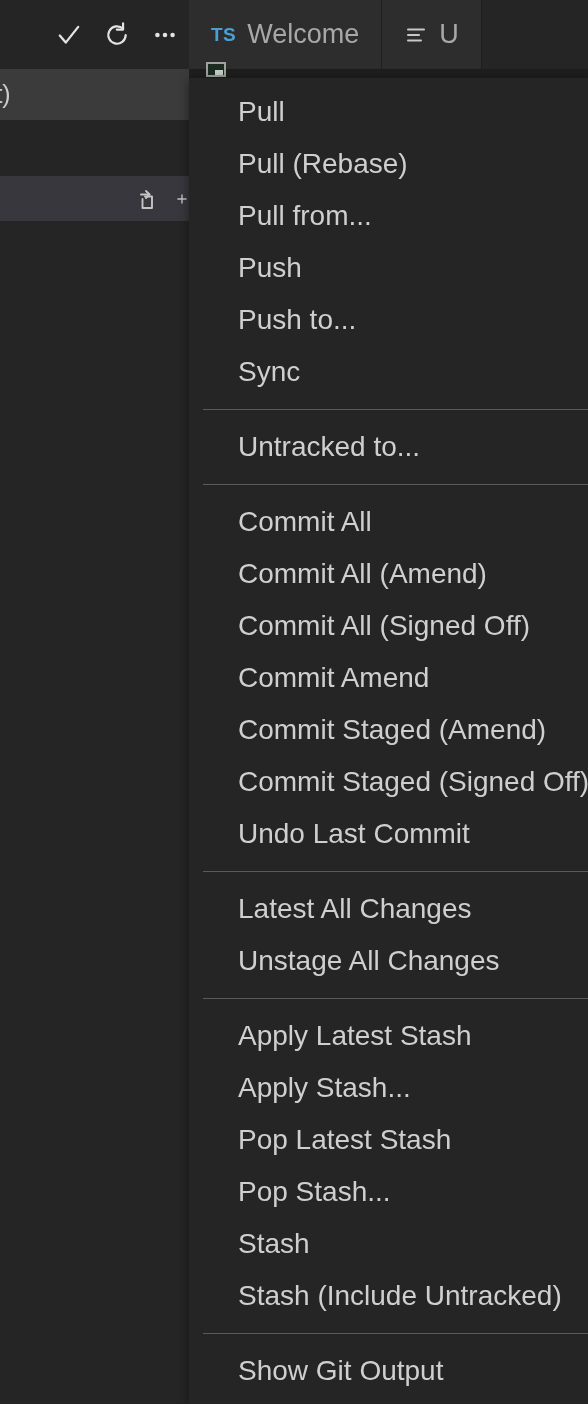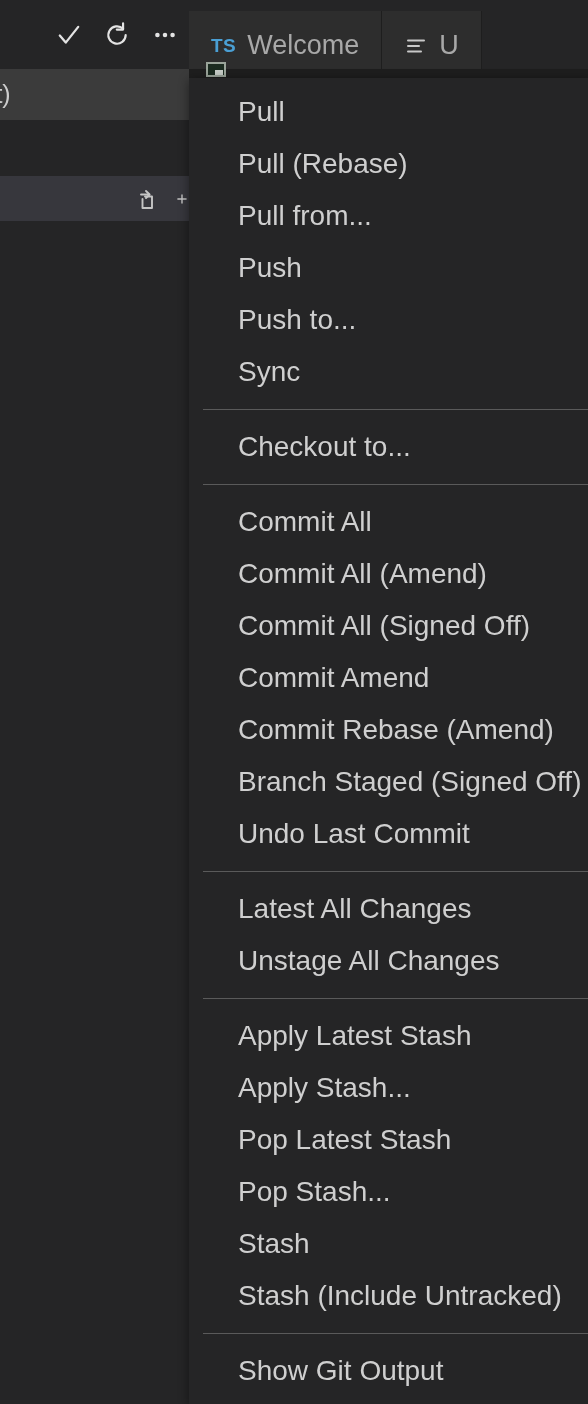--- a/index.html
+++ b/index.html
@@ -97,21 +97,20 @@
   }
   .tab {
     display: flex;
     align-items: center;
     gap: 11px;
     padding: 0 22px;
     height: 69px;
     border-right: 1px solid #1e1e1e;
     cursor: pointer;
     white-space: nowrap;
-    margin-top: 11px;
   }
   .tab.active { background: #2d2d2d; }
   .tab.inactive { background: #2d2d2d; }
   .tab-ts {
     color: #4a9fd4;
     font-size: 19px;
     font-weight: 700;
     letter-spacing: .5px;
   }
   .tab-lines { display: flex; align-items: center; color: #c8c8c8; }
@@ -256,28 +255,28 @@
   </div>
 
   <div class="context-menu" id="context-menu">
       <div class="menu-item">Pull</div>
       <div class="menu-item">Pull (Rebase)</div>
       <div class="menu-item">Pull from...</div>
       <div class="menu-item">Push</div>
       <div class="menu-item">Push to...</div>
       <div class="menu-item">Sync</div>
       <div class="menu-sep"></div>
-      <div class="menu-item">Checkout to...</div>
+      <div class="menu-item">Untracked to...</div>
       <div class="menu-sep"></div>
       <div class="menu-item">Commit All</div>
       <div class="menu-item">Commit All (Amend)</div>
       <div class="menu-item">Commit All (Signed Off)</div>
       <div class="menu-item">Commit Amend</div>
-      <div class="menu-item">Commit Rebase (Amend)</div>
-      <div class="menu-item">Branch Staged (Signed Off)</div>
+      <div class="menu-item">Commit Staged (Amend)</div>
+      <div class="menu-item">Commit Staged (Signed Off)</div>
       <div class="menu-item">Undo Last Commit</div>
       <div class="menu-sep"></div>
       <div class="menu-item">Latest All Changes</div>
       <div class="menu-item">Unstage All Changes</div>
       <div class="menu-sep"></div>
       <div class="menu-item">Apply Latest Stash</div>
       <div class="menu-item">Apply Stash...</div>
       <div class="menu-item">Pop Latest Stash</div>
       <div class="menu-item">Pop Stash...</div>
       <div class="menu-item">Stash</div>

